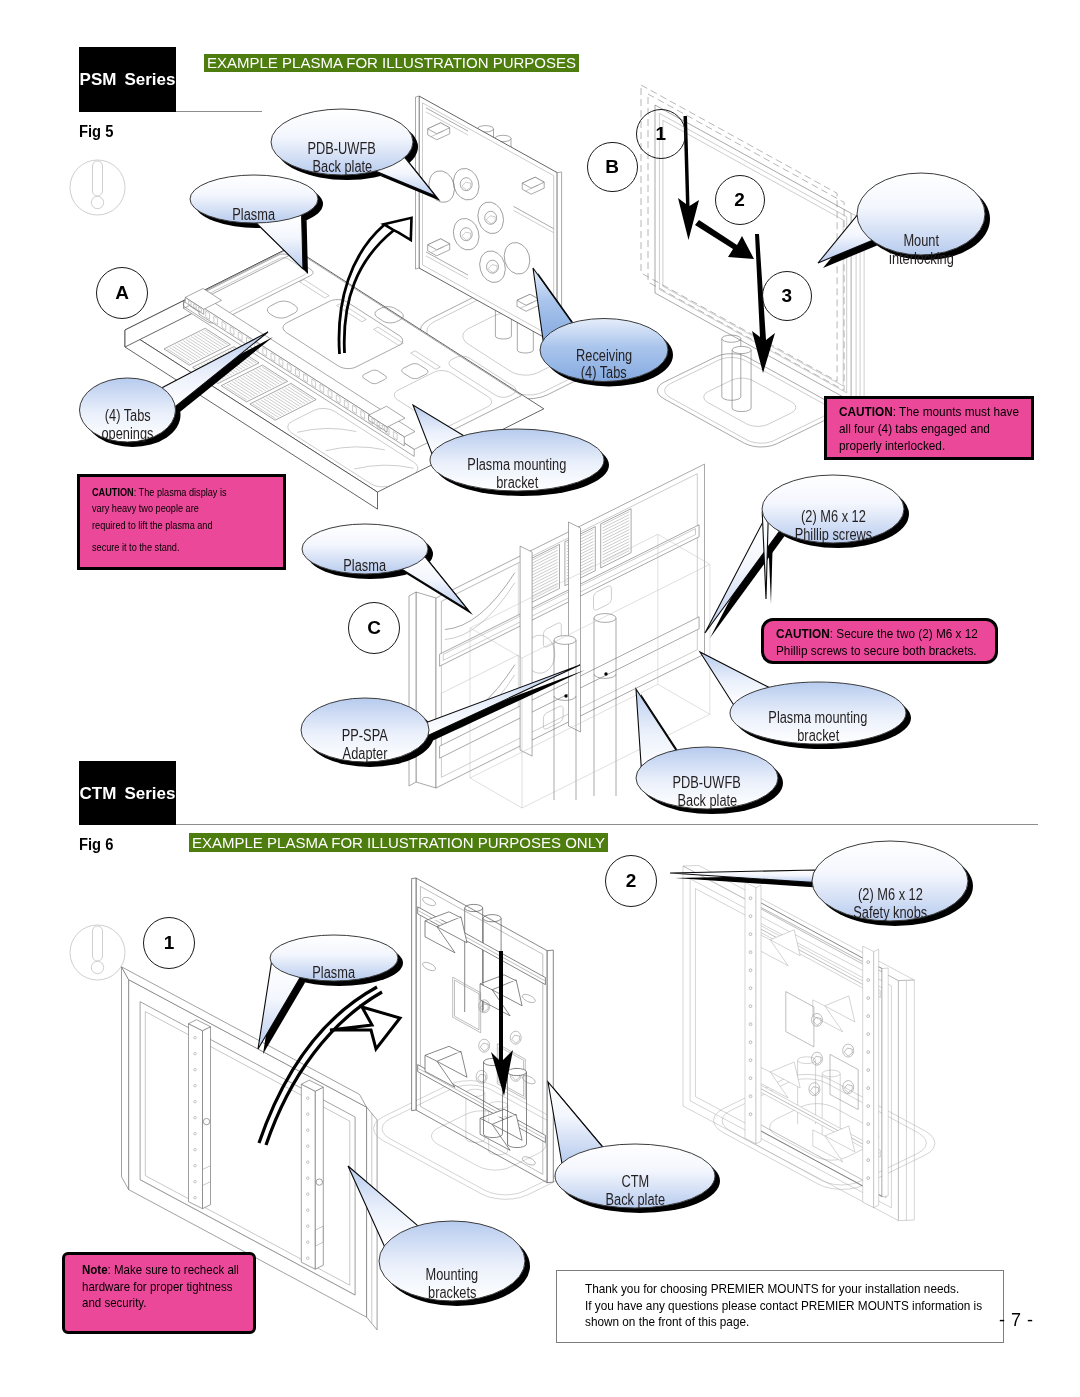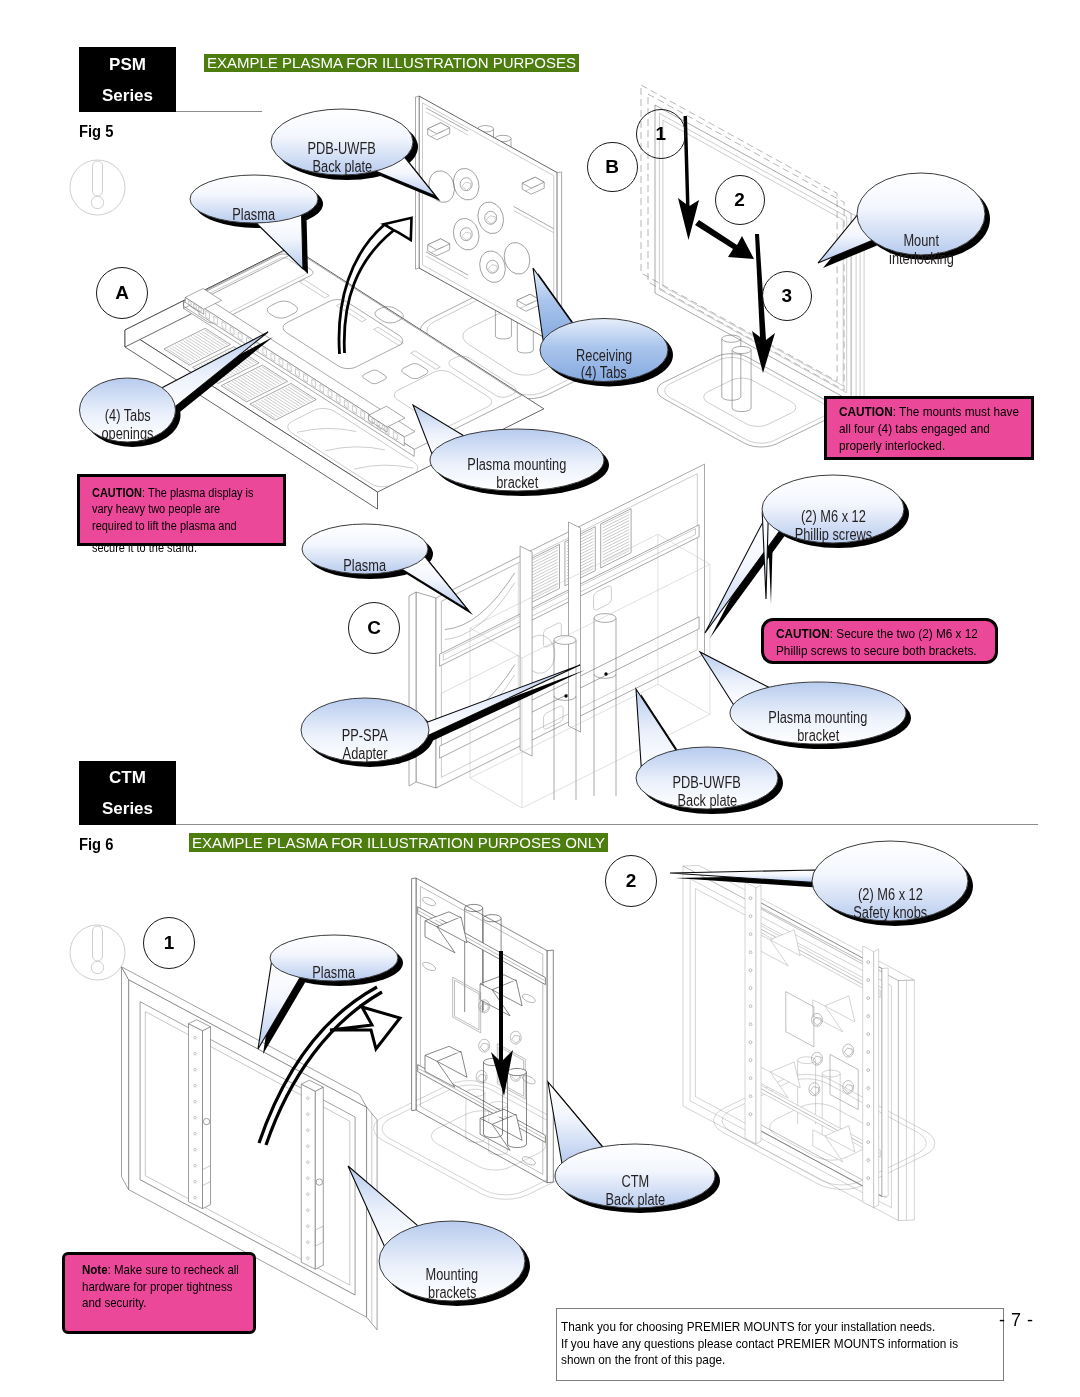--- a/index.html
+++ b/index.html
@@ -1,21 +1,21 @@
 <!DOCTYPE html>
 <html><head>
 <meta charset="utf-8">
 <style>
   html,body{margin:0;padding:0;background:#fff;}
   body{width:1080px;height:1397px;position:relative;overflow:hidden;
        font-family:"Liberation Sans", sans-serif;color:#000;}
   .abs{position:absolute;}
   #art{position:absolute;left:0;top:0;width:1080px;height:1397px;}
   .series-badge{background:#000;color:#fff;font-weight:bold;text-align:center;
-       display:flex;flex-direction:column;justify-content:center;align-items:center;gap:8px;}
+       display:flex;flex-direction:row;justify-content:center;align-items:center;gap:8px;}
   .banner{background:#4d7c0f;color:#fff;display:inline-block;white-space:nowrap;}
   .figlabel{font-weight:bold;transform:scaleX(0.92);transform-origin:left center;}
   .hr{background:#8d8d8d;height:1px;}
   .cbox{border:3px solid #000;background:#ec4899;box-sizing:border-box;}
   .cbox div{white-space:nowrap;transform:scaleX(0.915);transform-origin:left center;}
   .tybox{border:1px solid #7d7d7d;background:#fff;box-sizing:border-box;}
   .tybox div{white-space:nowrap;transform:scaleX(0.95);transform-origin:left center;}
   .bubtext{position:absolute;display:flex;flex-direction:column;align-items:center;
        justify-content:flex-end;text-align:center;white-space:nowrap;color:#231f20;}
   .bubtext>div{transform:scaleX(0.80);}
@@ -672,41 +672,41 @@
   </div>
 <div class="circled" style="left:761.7px;top:271.4px;width:48px;height:48px;font-size:19px;">
     <span>3</span>
   </div>
 <div class="circled" style="left:143px;top:917px;width:50px;height:50px;font-size:19px;">
     <span>1</span>
   </div>
 <div class="circled" style="left:605px;top:855px;width:50px;height:50px;font-size:19px;">
     <span>2</span>
   </div>
-<div class="abs cbox" style="left:77px;top:474px;width:209px;height:72px;padding:8px 0 0 12px;font-size:12px;line-height:16.4px;">
+<div class="abs cbox" style="left:77px;top:474px;width:209px;height:96px;padding:8px 0 0 12px;font-size:10px;line-height:16.4px;">
  <div><b>CAUTION</b><span>: The plasma display is</span></div>
  <div>vary heavy two people are</div>
  <div>required to lift the plasma and</div>
  <div style="margin-top:6px">secure it to the stand.</div>
 </div>
 <div class="abs cbox" style="left:824px;top:396px;width:210px;height:64px;padding:5px 0 0 12px;font-size:12.9px;line-height:16.8px;">
  <div><b>CAUTION</b><span>: The mounts must have</span></div>
  <div>all four (4) tabs engaged and</div>
  <div>properly interlocked.</div>
 </div>
 <div class="abs cbox" style="left:761px;top:618px;width:237px;height:46px;padding:5px 0 0 12px;font-size:12.9px;line-height:16.8px;border-radius:12px;">
  <div><b>CAUTION</b><span>: Secure the two (2) M6 x 12</span></div>
  <div>Phillip screws to secure both brackets.</div>
 </div>
 <div class="abs cbox" style="left:62px;top:1252px;width:194px;height:82px;padding:7px 0 0 17px;font-size:12.6px;line-height:16.6px;border-radius:6px;">
  <div><b>Note</b><span>: Make sure to recheck all</span></div>
  <div>hardware for proper tightness</div>
  <div>and security.</div>
 </div>
-<div class="abs tybox" style="left:556px;top:1308px;width:448px;height:73px;padding:10px 0 0 4px;font-size:12.4px;line-height:16.5px;">
+<div class="abs tybox" style="left:556px;top:1270px;width:448px;height:73px;padding:10px 0 0 28px;font-size:12.4px;line-height:16.5px;">
  <div>Thank you for choosing PREMIER MOUNTS for your installation needs.</div>
  <div>If you have any questions please contact PREMIER MOUNTS information is</div>
  <div>shown on the front of this page.</div>
 </div>
 <div class="abs pagenum" style="left:999px;top:1310px;font-size:18px;letter-spacing:0.5px;">- 7 -</div>
 <div class="bubtext" style="left:271px;top:109px;width:142px;height:66px;font-size:16px;line-height:17.5px;">
     <div>PDB-UWFB</div>
     <div>Back plate</div>
   </div>
 <div class="bubtext" style="left:190px;top:175px;width:128px;height:48px;font-size:16px;line-height:17.5px;">

